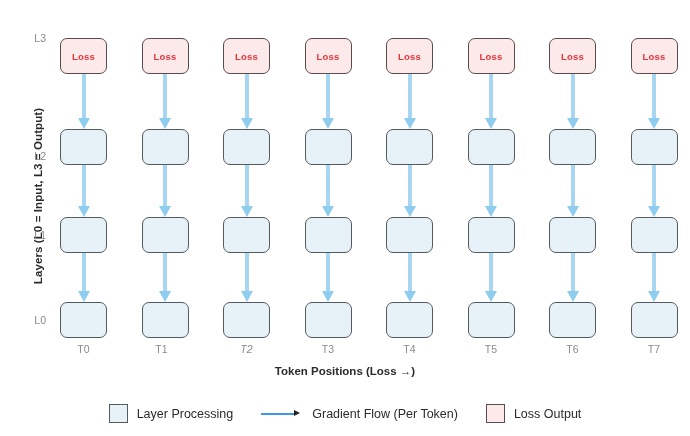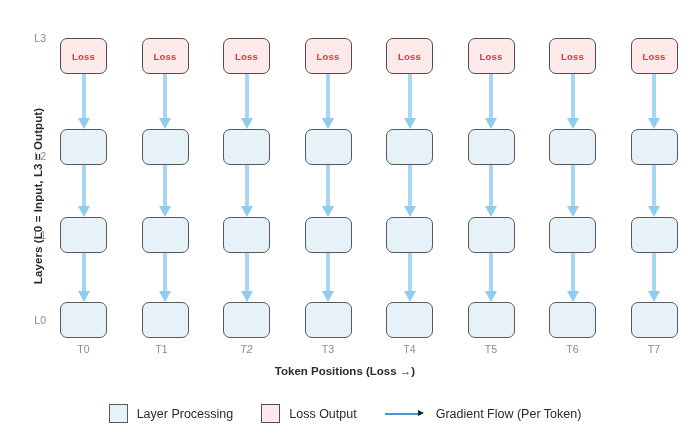--- a/index.html
+++ b/index.html
@@ -366,25 +366,25 @@
     </div>
 
   <div class="x-axis-title">Token Positions (Loss →)</div>
 
   <div id="legend">
     <div class="legend-item">
       <span class="legend-swatch layer"></span>
       <span class="legend-text">Layer Processing</span>
     </div>
     <div class="legend-item">
-      <span class="legend-swatch loss"></span>
-      <span class="legend-text">Loss Output</span>
-    </div>
-    <div class="legend-item">
       <span class="legend-line">
         <span class="l-shaft"></span>
           <span class="l-head"></span>
       </span>
       <span class="legend-text">Gradient Flow (Per Token)</span>
     </div>
+    <div class="legend-item">
+      <span class="legend-swatch loss"></span>
+      <span class="legend-text">Loss Output</span>
+    </div>
   </div>
 
 </div>
 
 </body></html>

